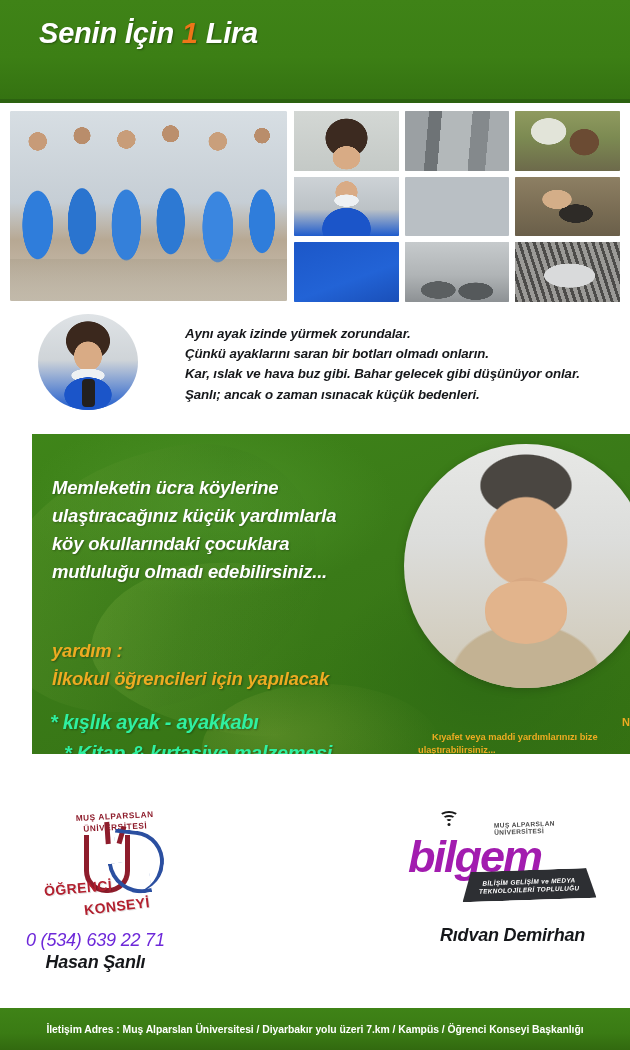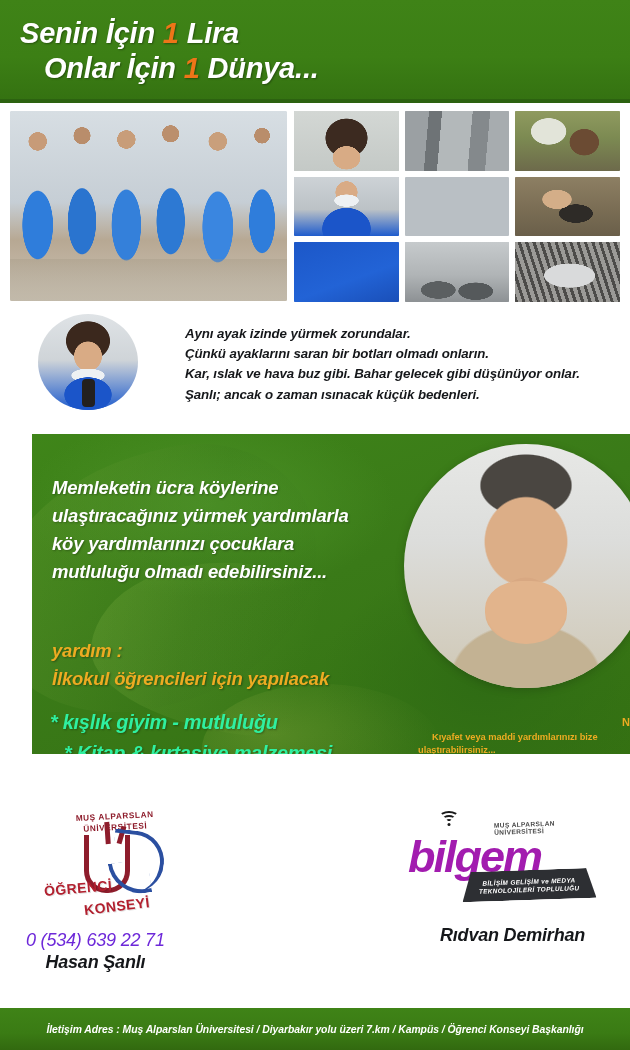--- a/index.html
+++ b/index.html
@@ -10,20 +10,21 @@
     overflow:hidden;
     position:relative;
   }
   .poster { position:relative; width:630px; height:1050px; background:#fff; }
 
   
   .header {
     position:absolute; left:0; top:0; width:630px; height:103px;
     background:linear-gradient(180deg,#3f8317 0%,#3c7f15 55%,#347111 100%);
     overflow:hidden;
+    padding-left:19px;
   }
   .header-inner { padding:16px 0 0 20px; }
   .headline {
     font-weight:bold; font-style:italic; color:#ffffff;
     font-size:29px; letter-spacing:-0.2px; line-height:1.22;
     text-shadow:1px 1px 2px rgba(0,0,0,.35);
     white-space:nowrap;
   }
   .headline.l2 { padding-left:24px; }
   .num { color:#ee7518; }
@@ -302,33 +303,32 @@
     text-align:center; margin-top:1px;
   }
 
   
   .footer {
     position:absolute; left:0; top:1008px; width:630px; height:42px;
     background:linear-gradient(180deg,#3f8317 0%,#3a7b14 60%,#32690f 100%);
     display:flex; align-items:center; justify-content:center;
   }
   .footer-text {
-    color:#ffffff; font-weight:bold; font-style:italic;
+    color:#ffffff; font-weight:bold; 
     font-size:10.4px; letter-spacing:-0.05px; white-space:nowrap;
   }
 </style>
 </head>
 <body>
 
 <div class="poster">
 
   <div class="header">
     <div class="header-inner">
       <div class="headline"><span>Senin İçin </span><span class="num">1</span><span> Lira</span></div>
-      <div class="headline l2"><span>Onlar İçin </span><span class="num">1</span><span> Dünya...</span></div>
     </div>
     <div class="header-rule"></div>
   </div>
 
   <div class="photostrip">
     <div class="photo-main ph-kids"></div>
     <div class="grid3">
       <div class="cell ph-girlface"></div>
       <div class="cell ph-pantsA"></div>
       <div class="cell ph-bend"></div>
@@ -353,32 +353,32 @@
 
   <div class="greenpanel">
     <div class="leafA"></div>
     <div class="leafB"></div>
     <div class="leafC"></div>
 
     <div class="boy-circle"></div>
 
     <div class="gp-body">
       <div>Memleketin ücra köylerine</div>
-      <div>ulaştıracağınız yürmek yardımlarla</div>
-      <div>köy yardımlarınızı çocuklara</div>
+      <div>ulaştıracağınız küçük yardımlarla</div>
+      <div>köy okullarındaki çocuklara</div>
       <div>mutluluğu olmadı edebilirsiniz...</div>
     </div>
 
     <div class="gp-sub">
       <div>yardım :</div>
       <div>İlkokul öğrencileri için yapılacak</div>
     </div>
 
     <div class="gp-items">
-      <div class="gp-item">* kışlık giyim - mutluluğu</div>
+      <div class="gp-item">* kışlık ayak - ayakkabı</div>
       <div class="gp-item ind">* Kitap &amp; kırtasiye malzemesi</div>
     </div>
 
     <div class="note">
       <div class="note-title">NOT :</div>
       <div class="note-body">
         <span class="i1">Kıyafet veya maddi yardımlarınızı bize</span>
         <span>ulaştırabilirsiniz...</span>
       </div>
     </div>

